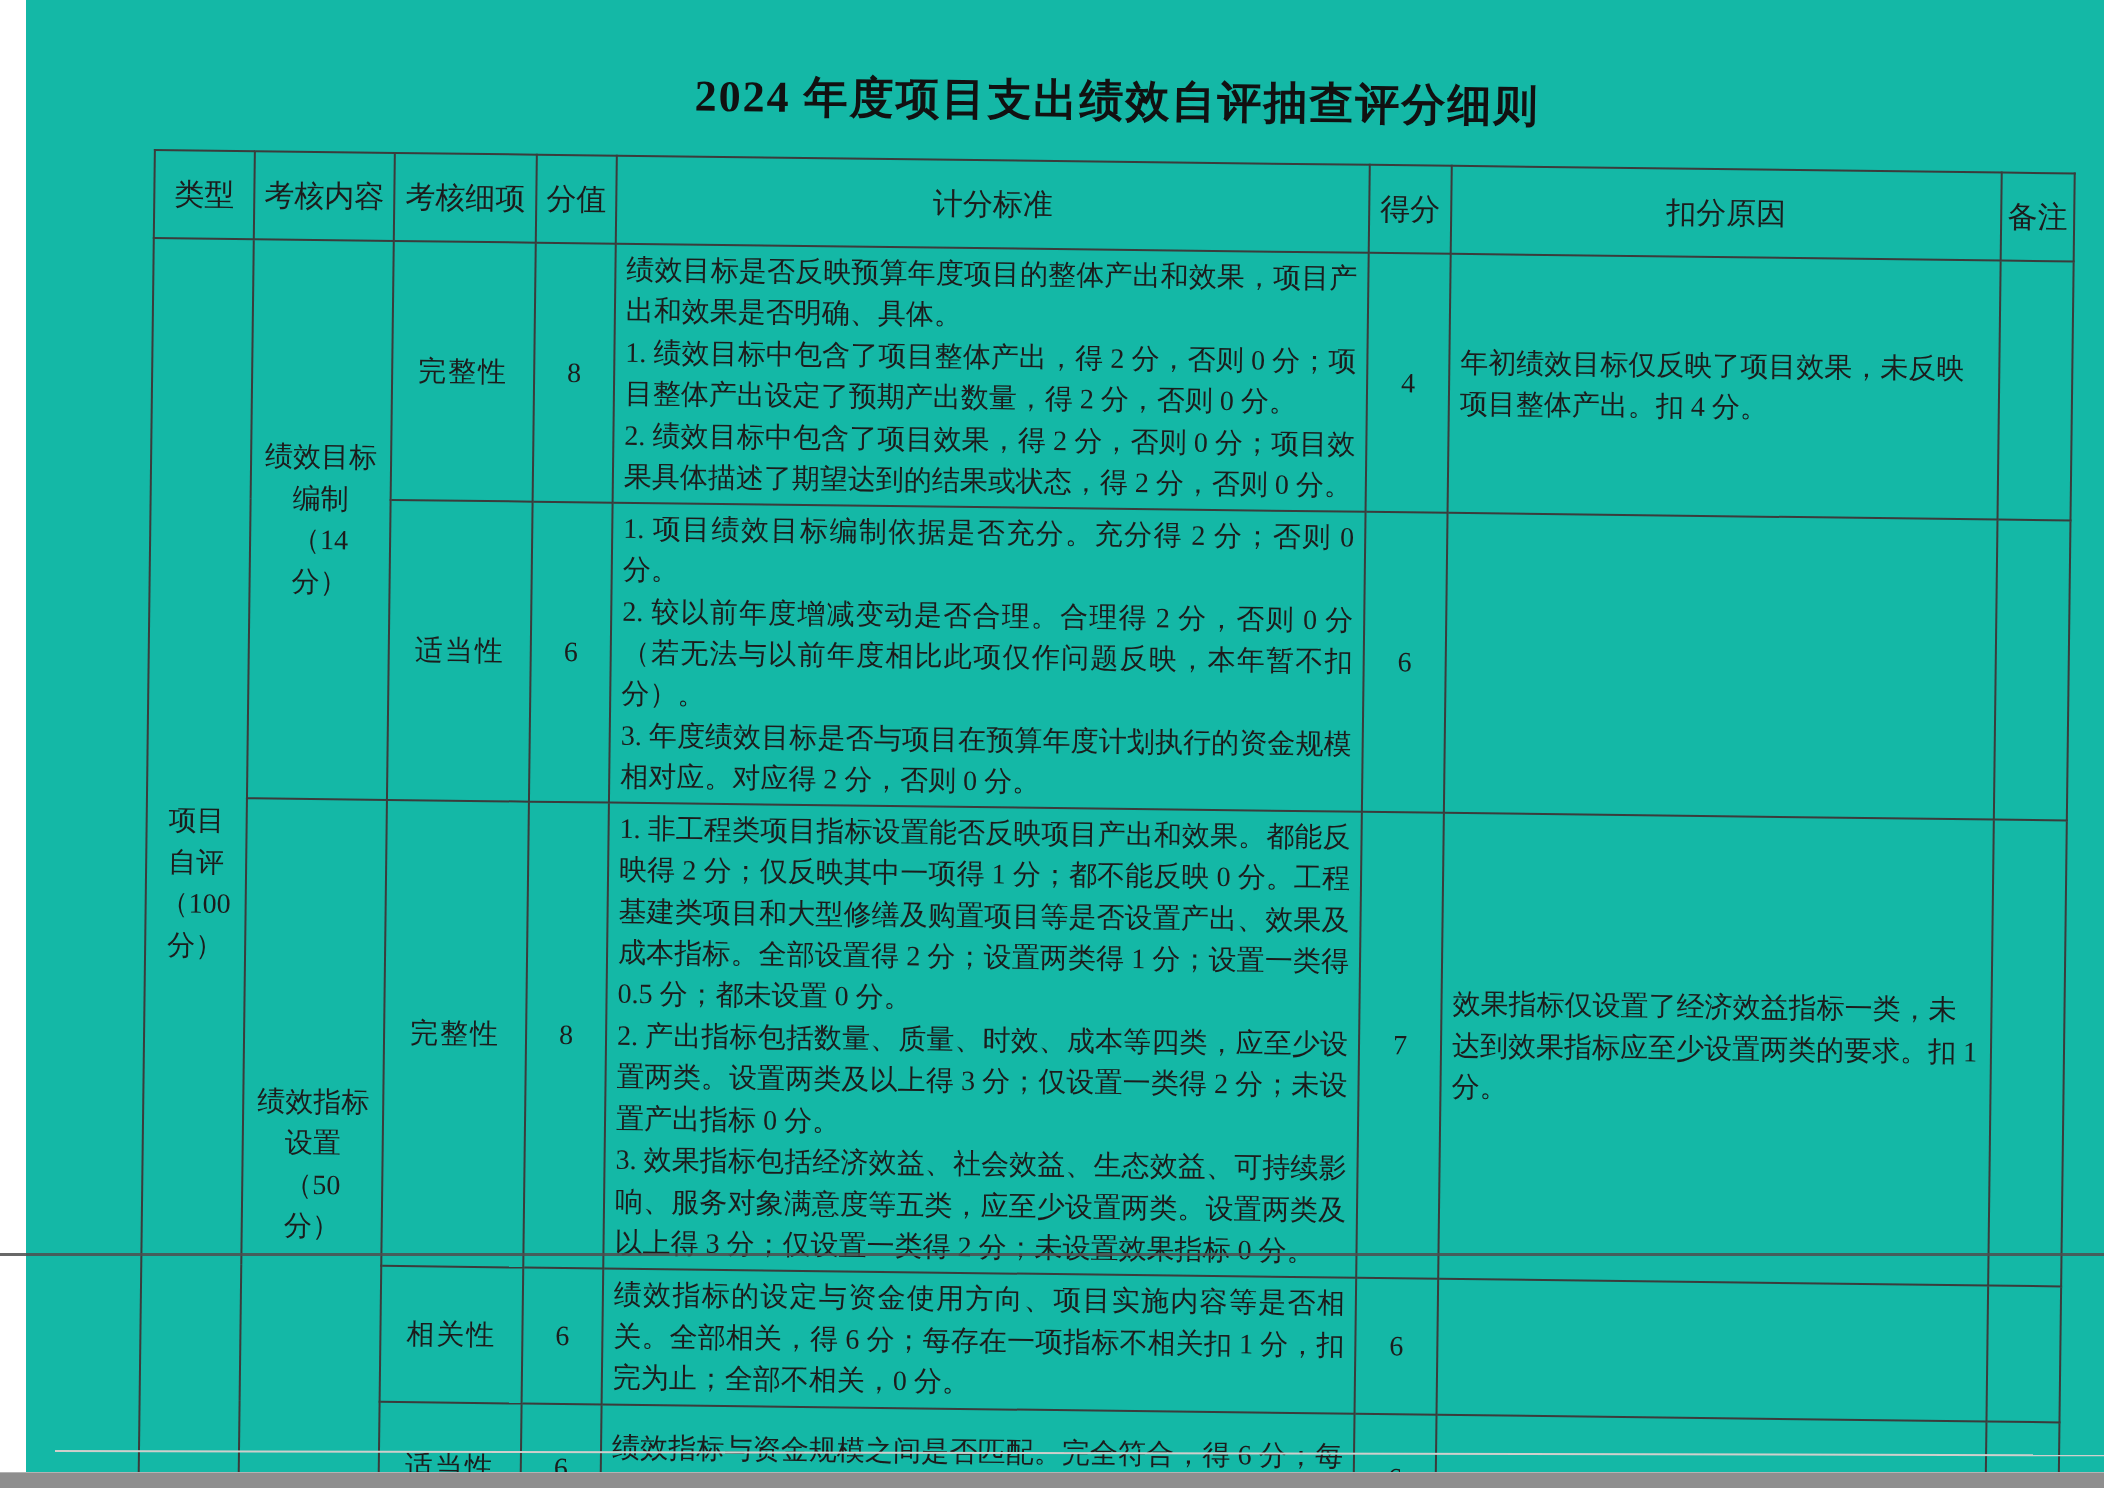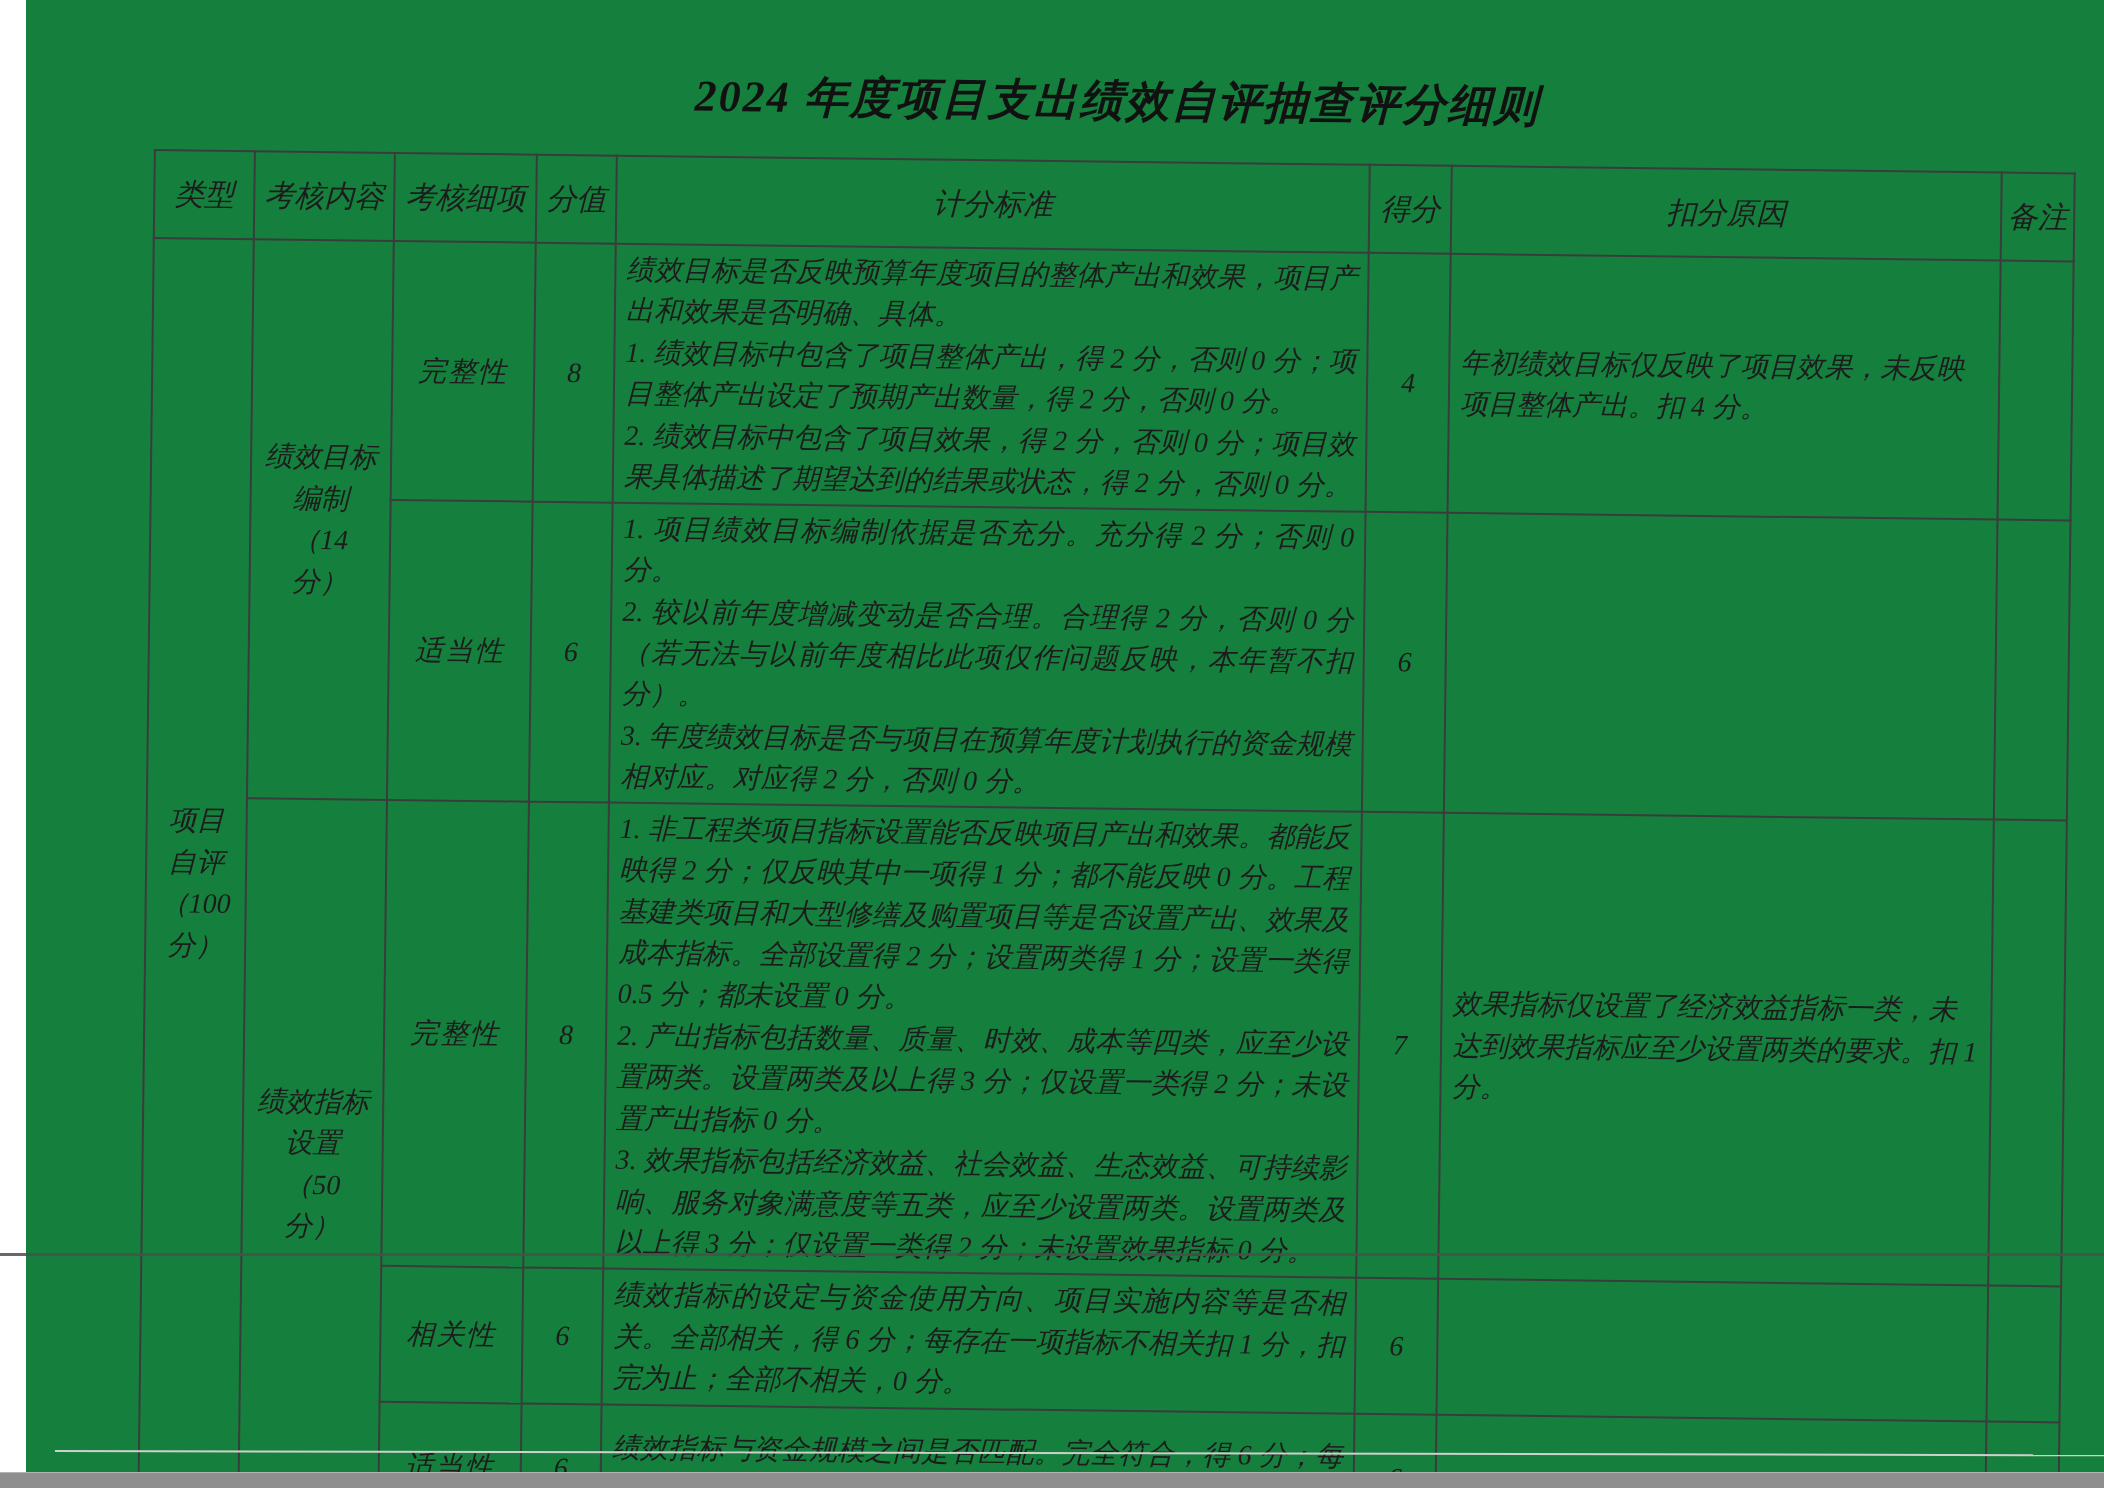--- a/index.html
+++ b/index.html
@@ -4,22 +4,21 @@
 <style>
   html,body{margin:0;padding:0;}
   body{
     width:2104px;height:1488px;overflow:hidden;position:relative;
     background:#ffffff;
     font-family:"Liberation Serif","DejaVu Serif",serif;
     color:#1c1c1c;
   }
   .page{
     position:absolute;inset:0;
-    background:#15803d;
-    font-style:italic;
+    background:#14b8a6;
   }
   .left-strip{
     position:absolute;left:0;top:0;width:26px;height:100%;
     background:#ffffff;
   }
   .sheet{
     position:absolute;left:155px;top:58px;width:1925px;
     transform:rotate(0.7deg);
     transform-origin:0 0;
   }

